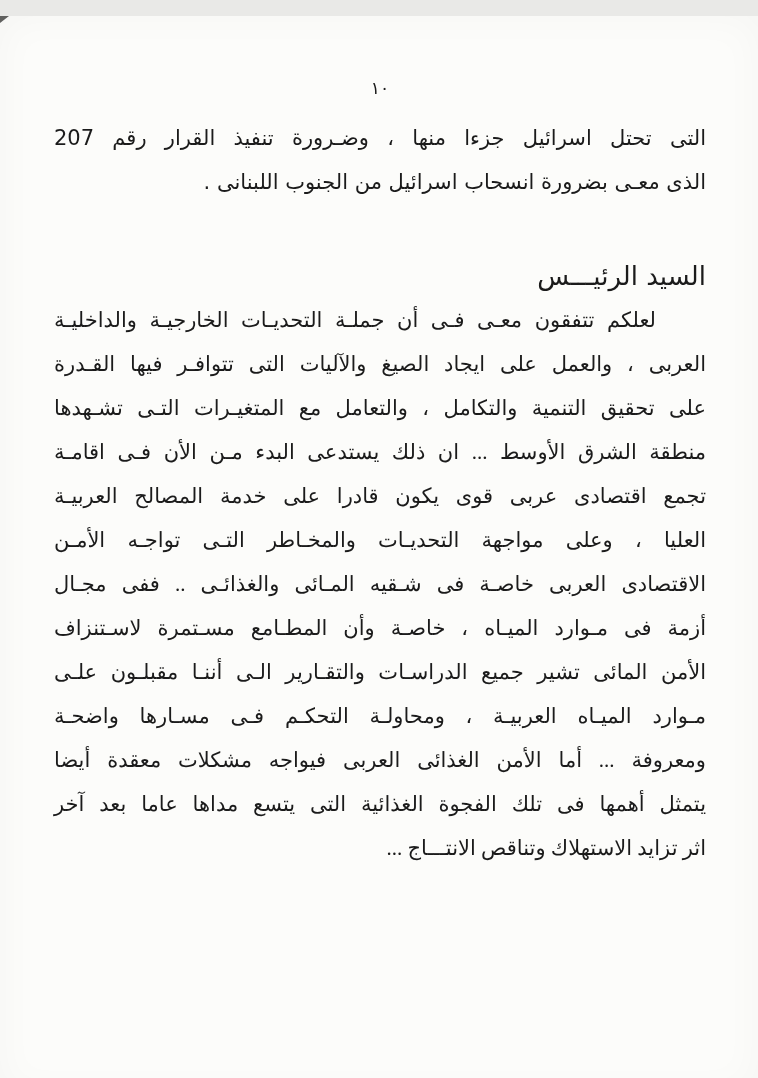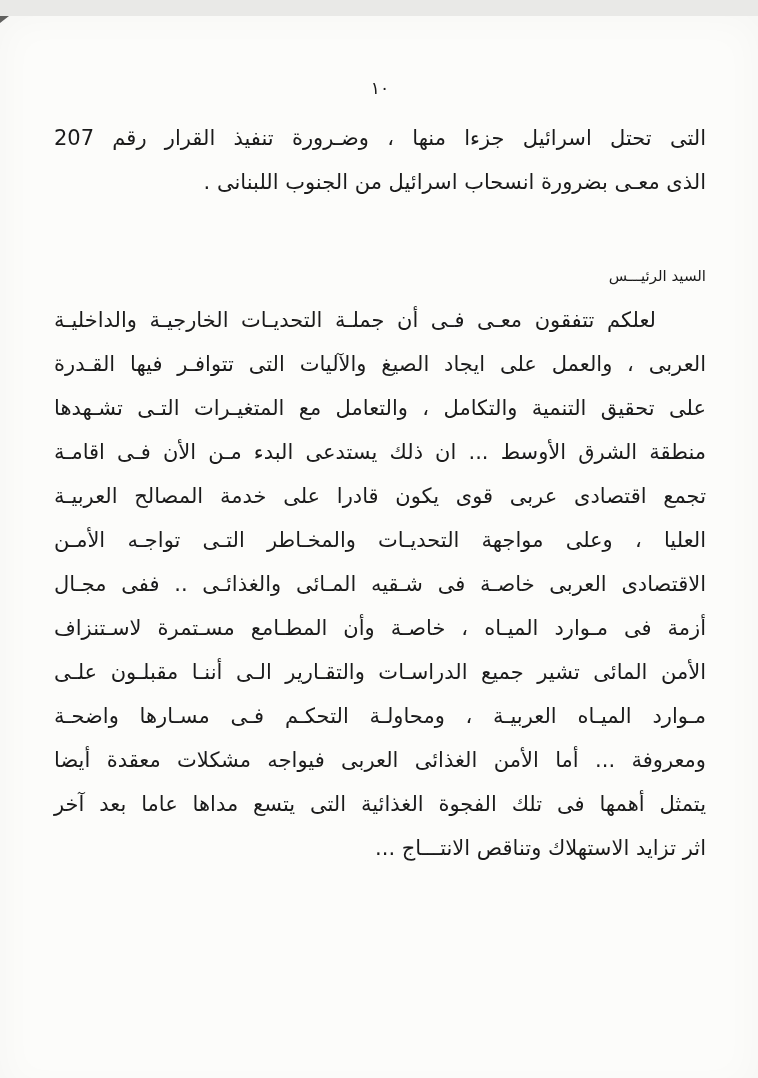--- a/index.html
+++ b/index.html
@@ -31,24 +31,24 @@
     margin-top: 62px;
     text-align: center;
     font-size: 17px;
     letter-spacing: 1px;
   }
   .para {
     font-size: 21px;
     line-height: 44px;
   }
   .para1 { margin-top: 18px; }
-  .para2 { margin-top: 0; }
+  .para2 { margin-top: 0; font-family: Liberation Serif, serif; }
   .heading {
     margin-top: 50px;
-    font-size: 15px;
+    font-size: 26px;
     line-height: 44px;
     text-align: right;
   }
   .line {
     text-align: justify;
     text-align-last: justify;
   }
   .line.first { padding-right: 50px; }
   .line.last  { text-align: right; text-align-last: right; }
   .artifact-tl {

